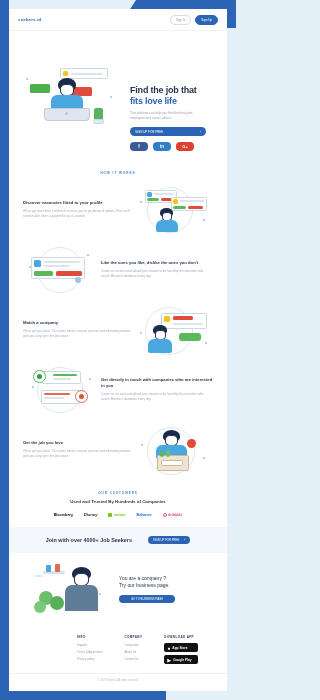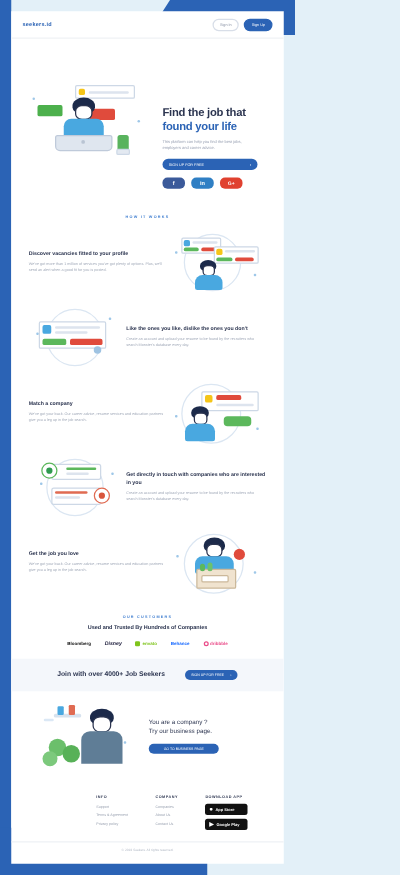--- a/index.html
+++ b/index.html
@@ -139,21 +139,21 @@
       <div class="crd" style="left:26px;top:48px;width:46px;height:13px;background:#dfe6ef;border-color:#bfcada;border-radius:2px 2px 4px 4px;"></div>
       <div class="dot" style="left:47px;top:52px;width:3px;height:3px;background:#b9c4d3;"></div>
       <div class="tag" style="left:76px;top:48px;width:9px;height:12px;background:#59b35e;border-radius:2px 2px 0 0;"></div>
       <div class="crd" style="left:75px;top:59px;width:11px;height:5px;background:#e3e9f1;"></div>
       <div class="dot" style="left:8px;top:18px;width:2px;height:2px;background:#9ec7e8;"></div>
       <div class="dot" style="left:92px;top:36px;width:2px;height:2px;background:#9ec7e8;"></div>
     </div>
     <div class="hero-txt">
       <div class="h1">
         <span>Find the job that</span>
-        <span class="blue">found your life</span>
+        <span class="blue">fits love life</span>
       </div>
       <div class="sub">This platform can help you find the best jobs, employers and career advice.</div>
       <div class="cta">
         <span>SIGN UP FOR FREE</span>
         <span class="arrow">›</span>
       </div>
       <div class="socials">
         <div class="soc fb">f</div>
         <div class="soc li">in</div>
         <div class="soc gp">G+</div>

